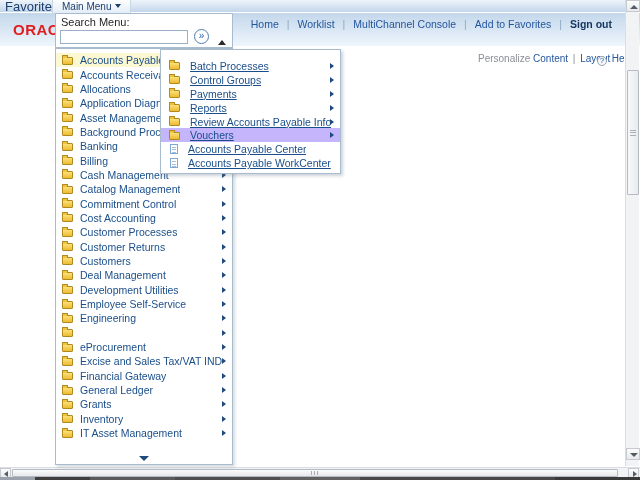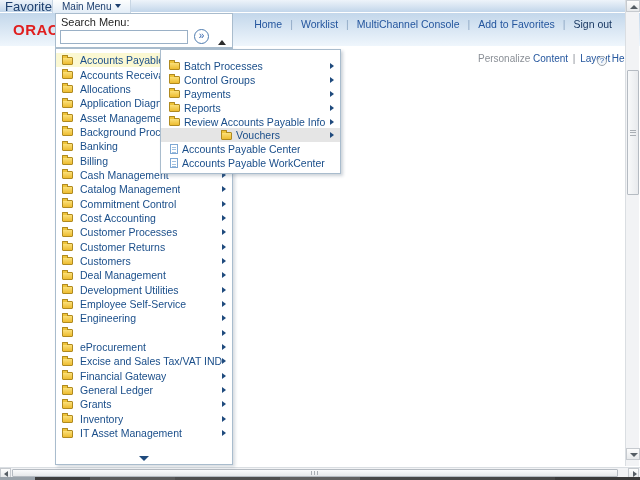--- a/index.html
+++ b/index.html
@@ -20,21 +20,21 @@
     border-left:3px solid transparent; border-right:3px solid transparent; border-top:4px solid #1d3f6e; }
 
   
   .header-band { position:absolute; left:0; top:13px; width:640px; height:33px;
     background:linear-gradient(#c3d7eb,#eff6fc); }
   .oracle-logo { position:absolute; left:13px; top:8px; font-size:15px; font-weight:bold;
     letter-spacing:0.5px; color:#e01e1e; }
   .header-nav { position:absolute; right:28px; top:4px; height:14px; line-height:14px;
     font-size:10.5px; white-space:nowrap; }
   .nav-link { color:#24569e; cursor:pointer; }
-  .nav-bold { font-weight:normal; color:#14345f; }
+  .nav-bold { font-weight:bold; color:#14345f; }
   .nav-sep { color:#8fa8c4; margin:0 8px; }
 
   
   .personalize-group { position:absolute; left:478px; top:53px; font-size:10px; white-space:nowrap; }
   .personalize-lbl { color:#8a8f96; }
   .pa-link { color:#24569e; cursor:pointer; }
   .pa-sep { color:#8a8f96; margin:0 2px; }
   .help-group { position:absolute; left:597px; top:53px; font-size:10px; white-space:nowrap; }
   .help-icon { display:inline-block; width:10px; height:10px; border:1px solid #9aa4ae; border-radius:50%;
     background:#f4f7fa; color:#2a5da8; font-size:8px; line-height:8px; text-align:center;
@@ -56,23 +56,23 @@
   .menu-panel { position:absolute; left:55px; top:48px; width:178px; height:417px;
     background:#fff; border:1px solid #a9bccd; box-shadow:2px 2px 3px rgba(90,110,130,0.25);
     z-index:2; padding-top:4px; }
   .submenu-panel { position:absolute; left:160px; top:49px; width:181px; height:125px;
     background:#fff; border:1px solid #a9bccd; box-shadow:2px 2px 3px rgba(90,110,130,0.3);
     z-index:3; padding-top:9px; }
   .menu-row { position:relative; display:flex; align-items:center; height:14.35px;
     padding:0 6px; cursor:pointer; }
   .submenu-panel .menu-row { height:13.9px; padding:0 8px; }
   .menu-label { margin-left:7px; font-size:10.5px; color:#1a4e8a; white-space:nowrap; overflow:hidden; }
-  .submenu-panel .menu-label { margin-left:4px; }
+  .submenu-panel .menu-label { margin-left:10px;text-decoration:underline; }
   .hl-yellow { background:#fbf8d2; }
-  .hl-gray { background:#e5e5e5;justify-content:center; }
+  .hl-gray { background:#c4b5fd; }
   .menu-arrow { position:absolute; right:6px; top:50%; margin-top:-3px; width:0; height:0;
     border-left:4px solid #1f4a7d; border-top:3px solid transparent; border-bottom:3px solid transparent; }
   .icon-folder { position:relative; flex:none; width:11px; height:8px; margin-top:1px;
     background:linear-gradient(#fbe07a,#edbc30); border:1px solid #b08a1f; border-radius:1px; }
   .icon-folder::before { content:''; position:absolute; top:-3px; left:-1px; width:4px; height:2px;
     background:#eec43a; border:1px solid #b08a1f; border-bottom:none; border-radius:1px 1px 0 0; }
   .icon-doc { position:relative; flex:none; width:8px; height:10px; background:#fff;
     border:1px solid #7fa8d4; margin-left:1px; }
   .icon-doc::before { content:''; position:absolute; left:1px; right:1px; top:2px; height:6px;
     background:repeating-linear-gradient(#9fc0e0 0 1px, transparent 1px 2.5px); }

